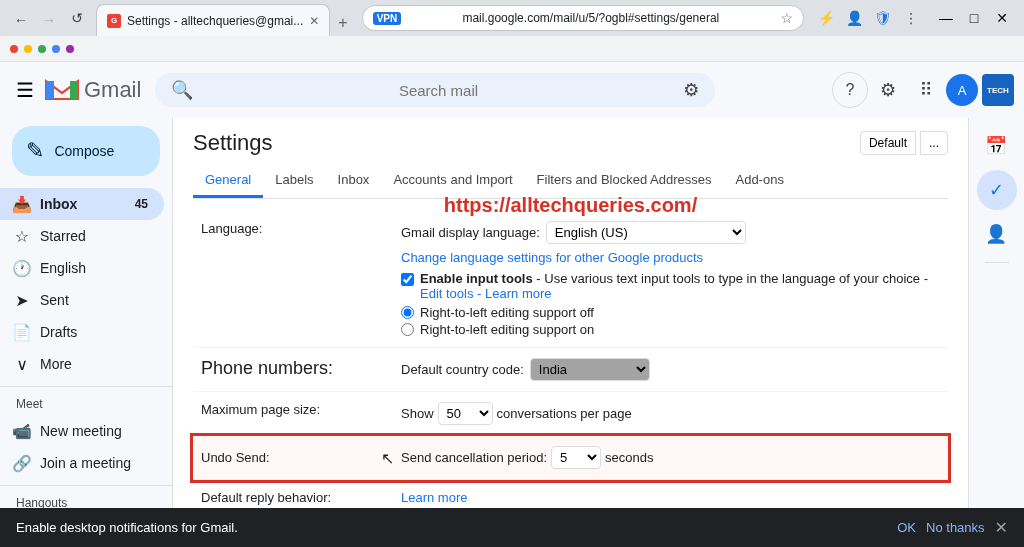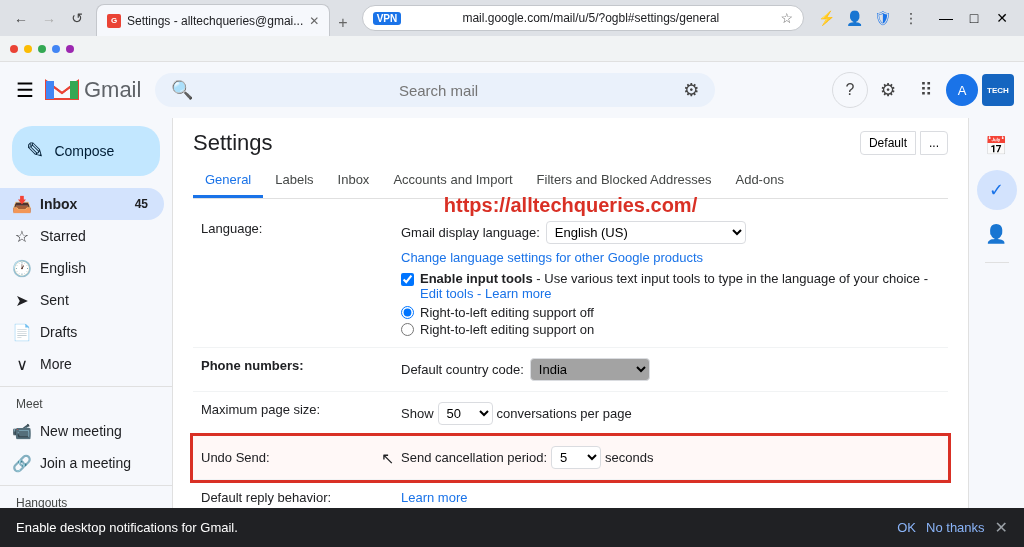--- a/index.html
+++ b/index.html
@@ -206,21 +206,21 @@
                 <span>Right-to-left editing support off</span>
               </div>
               <div style="display:flex;align-items:center;gap:6px;margin-top:2px;">
                 <input type="radio" name="rtl" style="">
                 <span>Right-to-left editing support on</span>
               </div>
             </td>
           </tr>
 
           <tr style="border-bottom:1px solid #f1f3f4;">
-            <td style="font-size:13px;color:#202124;font-weight:700;width:200px;padding:10px 8px;vertical-align:top;">Phone numbers:</td>
+            <td style="font-size:18px;color:#202124;font-weight:400;width:200px;padding:10px 8px;vertical-align:top;">Phone numbers:</td>
             <td style="font-size:13px;padding:10px 8px;vertical-align:top;">
               <div style="display:flex;align-items:center;gap:6px;">
                 <span>Default country code:</span>
                 <select style="font-size:13px;border:1px solid #dadce0;border-radius:4px;padding:2px 4px;background:#a3a3a3;min-width:120px;">
                   <option>India</option>
                 </select>
               </div>
             </td>
           </tr>
 

